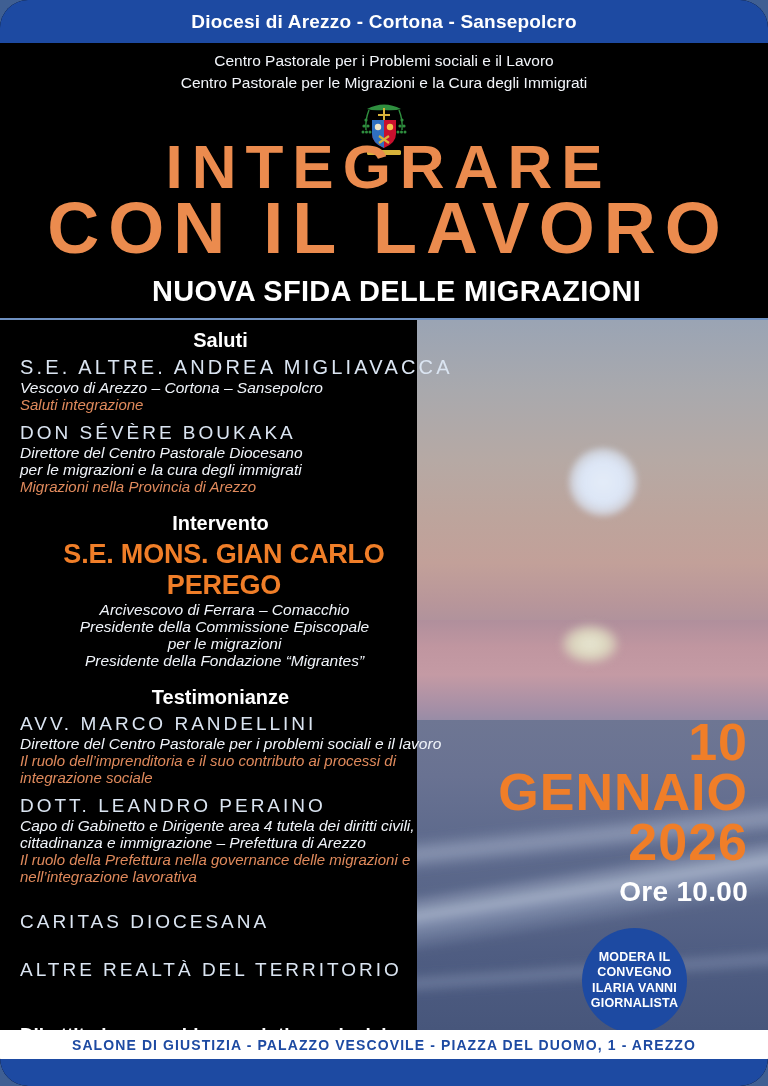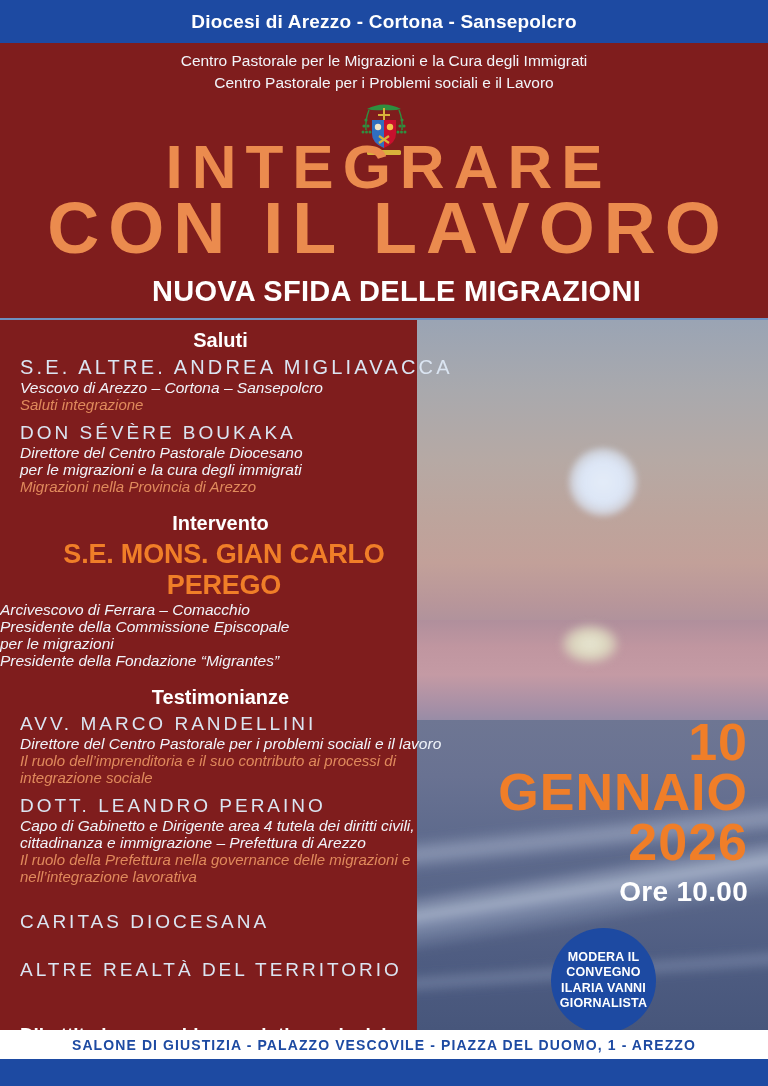--- a/index.html
+++ b/index.html
@@ -8,21 +8,22 @@
     background: #3f5f93;
   }
   body {
     font-family: "Liberation Sans", sans-serif;
   }
   .poster {
     position: relative;
     width: 768px;
     height: 1086px;
     overflow: hidden;
-    background: #7f1d1d;
+    background: #000000;
+    border-radius: 28px;
   }
 
   
   .topband {
     position: absolute;
     left: 0; top: 0;
     width: 768px;
     height: 43px;
     background: #1d4aa2;
   }
@@ -249,20 +250,21 @@
     letter-spacing: 3px;
   }
   .role {
     color: #f0f4fa;
     font-size: 15.5px;
     font-style: italic;
     padding-left: 20px;
     line-height: 17px;
   }
   .role.center {
+    text-align: center;
     padding-left: 0;
   }
   .topic {
     color: #e08a5c;
     font-size: 15px;
     font-style: italic;
     padding-left: 20px;
     line-height: 17px;
   }
   .perego {
@@ -307,21 +309,21 @@
     color: #ffffff;
     font-size: 28px;
     font-weight: bold;
     margin-top: 8px;
     letter-spacing: 0.3px;
   }
 
   
   .badge {
     position: absolute;
-    left: 551px;
+    left: 582px;
     top: 928px;
     width: 105px;
     height: 105px;
     border-radius: 50%;
     background: #1d4aa2;
     display: flex;
     align-items: center;
     justify-content: center;
     text-align: center;
   }
@@ -363,22 +365,22 @@
 </head>
 <body>
 
 <div class="poster">
 
   <div class="topband">
     <div class="topband-text">Diocesi di Arezzo - Cortona - Sansepolcro</div>
   </div>
 
   <div class="subheads">
+    <div>Centro Pastorale per i Problemi sociali e il Lavoro</div>
     <div>Centro Pastorale per le Migrazioni e la Cura degli Immigrati</div>
-    <div>Centro Pastorale per i Problemi sociali e il Lavoro</div>
   </div>
 
   <div class="crest">
     <svg viewBox="0 0 58 62" width="58" height="62">
 
       <path d="M12 11 Q29 2 46 11 Q40 13 29 12 Q18 13 12 11 Z" fill="#2f8f3f"></path>
 
       <path d="M14 12 Q10 22 11 32" stroke="#2f8f3f" stroke-width="1.4" fill="none"></path>
       <path d="M44 12 Q48 22 47 32" stroke="#2f8f3f" stroke-width="1.4" fill="none"></path>
 

